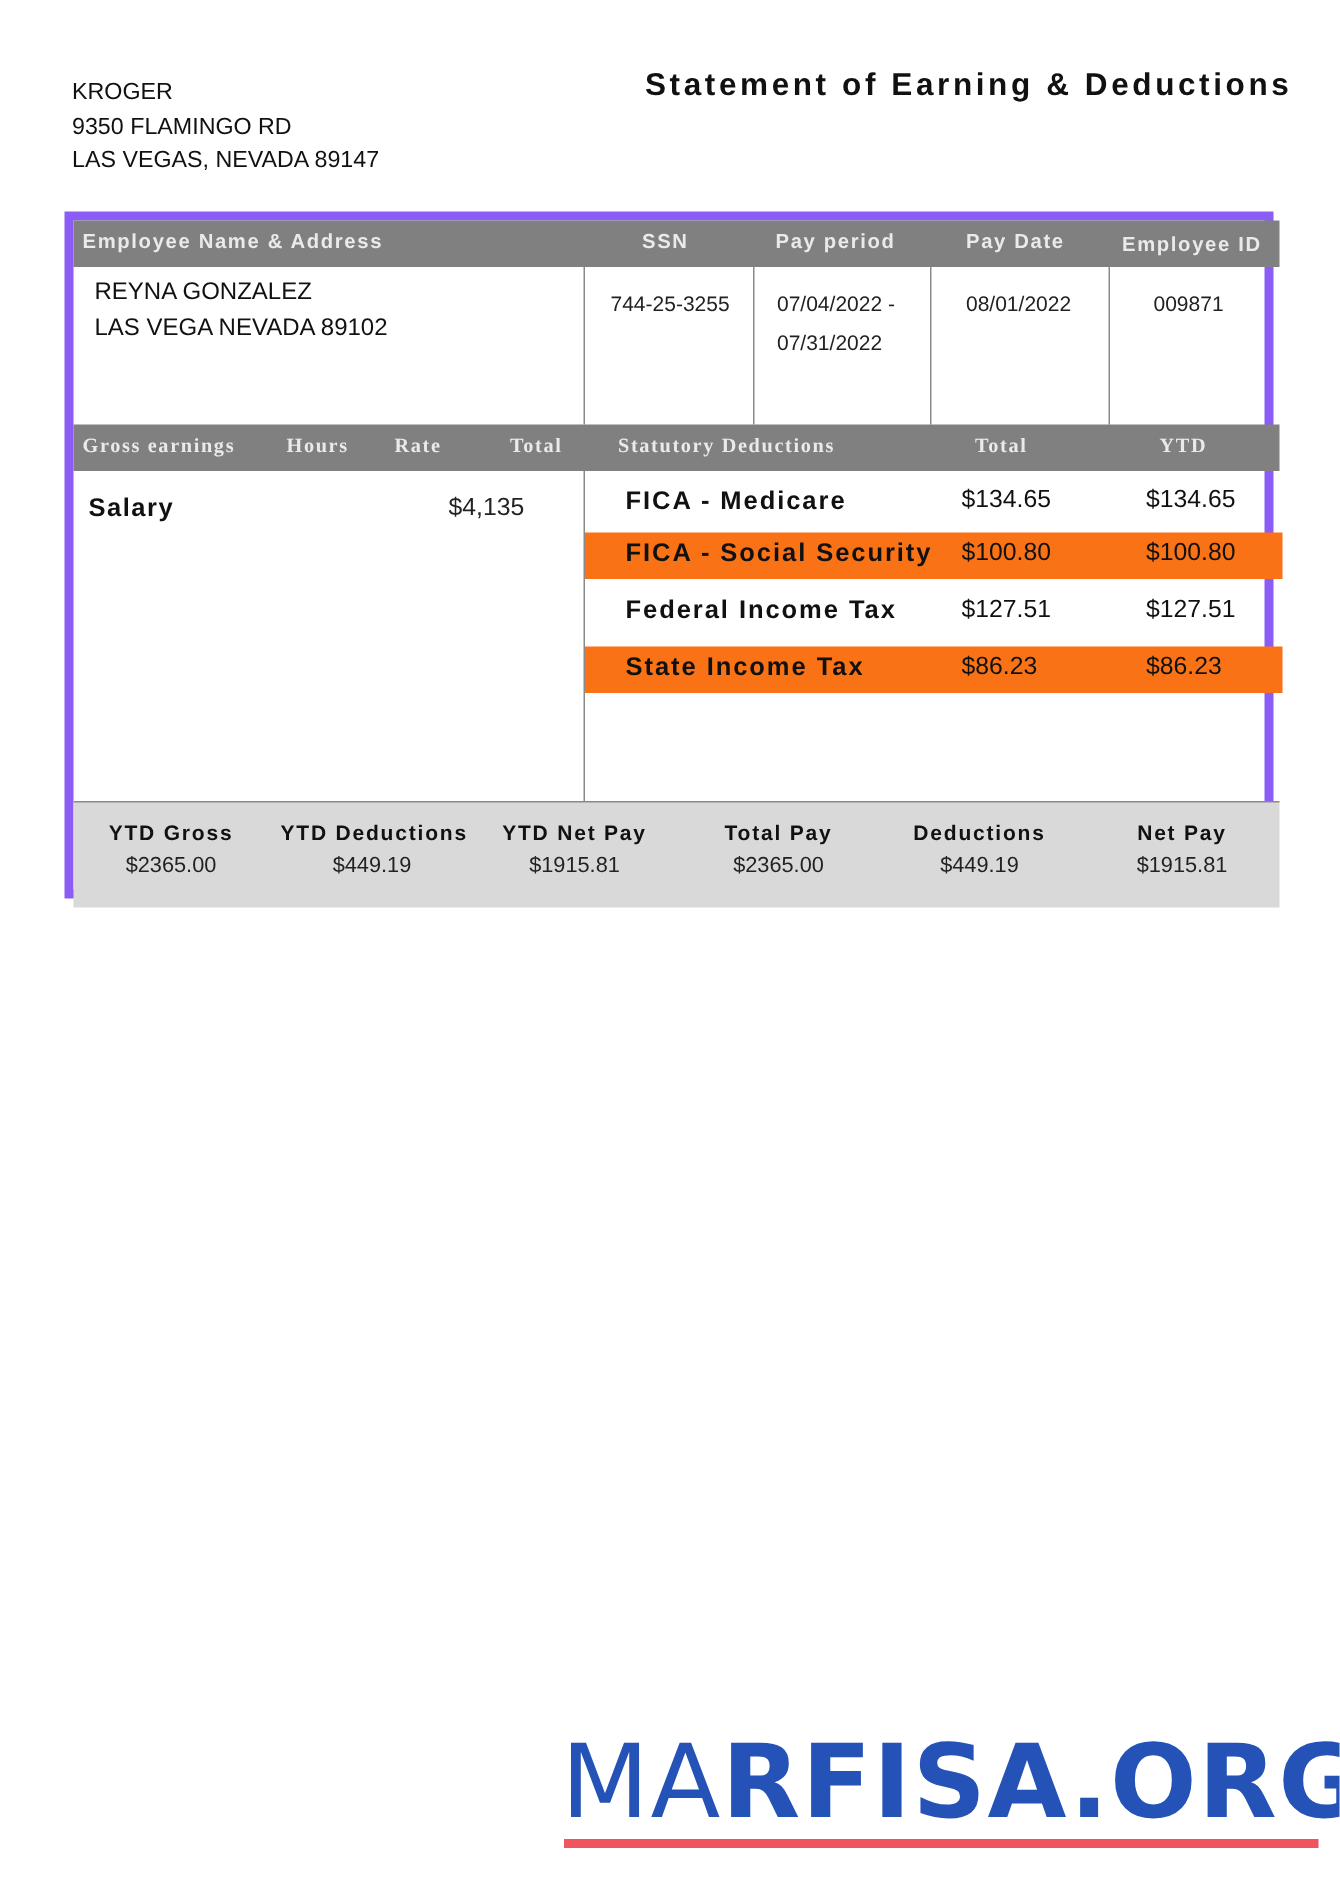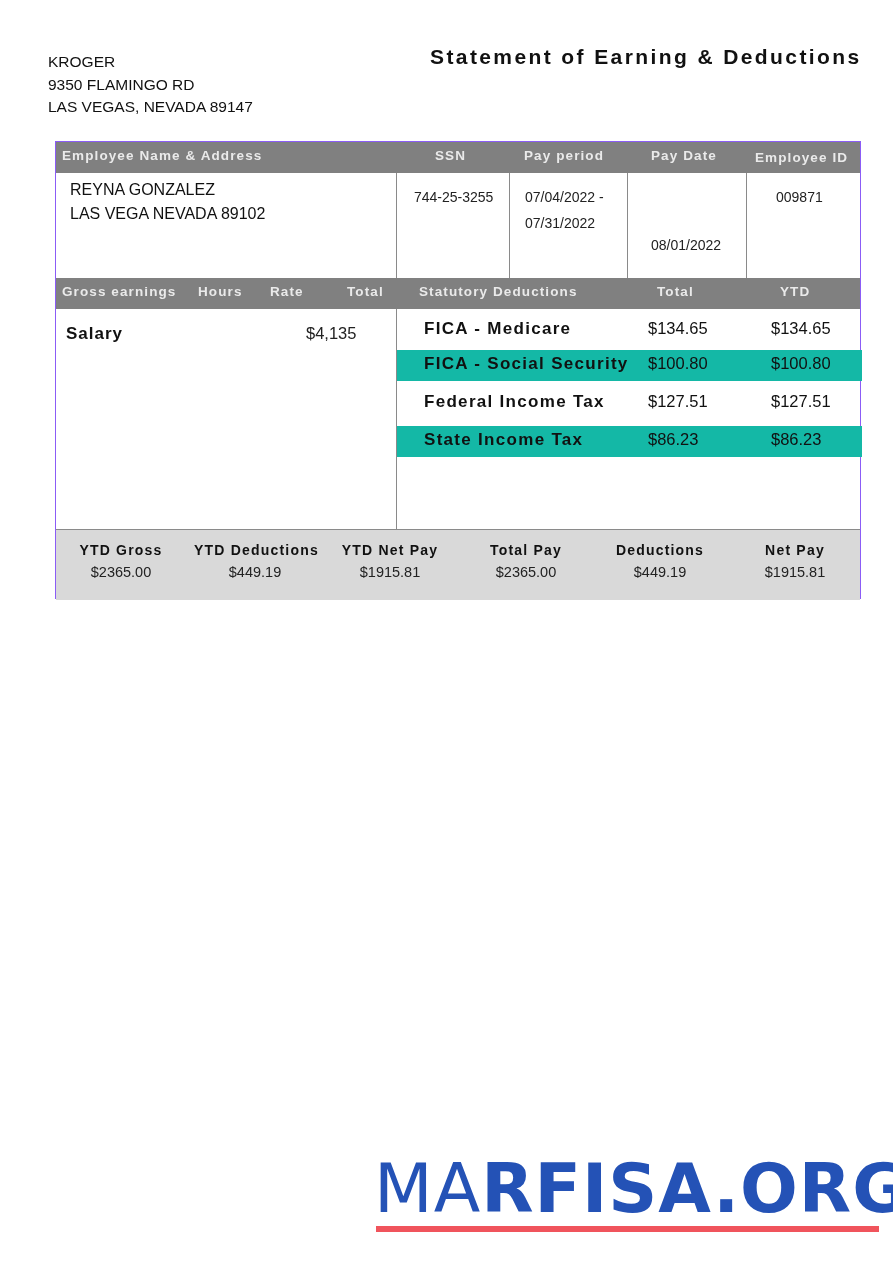--- a/index.html
+++ b/index.html
@@ -2,38 +2,38 @@
 <html><head>
 <meta charset="utf-8">
 <style>
   html, body { margin: 0; padding: 0; background: #ffffff; }
   body { width: 893px; height: 1263px; position: relative; font-family: "Liberation Sans", sans-serif; color: #111; overflow: hidden; }
 
   .company { position: absolute; left: 48px; top: 51px; font-size: 15.5px; line-height: 22.5px; color: #111; }
   .company div { white-space: nowrap; }
   .doc-title { position: absolute; left: 430px; top: 45px; font-size: 21px; font-weight: bold; letter-spacing: 2.4px; white-space: nowrap; color: #111; }
 
-  .stub { position: absolute; left: 55px; top: 141px; width: 806px; height: 458px; border: 1px solid #8b5cf6; box-sizing: border-box; }
+  .stub { position: absolute; left: 43px; top: 141px; width: 806px; height: 458px; border: 6px solid #8b5cf6; box-sizing: border-box; }
 
   .hdr { position: absolute; left: 0; height: 31px; width: 804px; background: #808080; }
   .hdr span { position: absolute; top: 0; line-height: 27px; color: #eaeaea; font-weight: bold; font-size: 13.5px; letter-spacing: 1.1px; white-space: nowrap; }
   .hdr1 { top: 0; }
-  .hdr2 { top: 136px; }
+  .hdr2 { top: 136px; font-family: Liberation Serif, serif; }
 
   .vline { position: absolute; width: 1px; background: #8a8a8a; }
 
   .cell { position: absolute; font-size: 14px; color: #222; }
   .emp-addr { left: 14px; top: 36px; font-size: 16px; line-height: 23.5px; color: #111; }
   .emp-addr div { white-space: nowrap; }
 
   .earn-label { position: absolute; left: 10px; top: 182px; font-size: 17px; font-weight: bold; letter-spacing: 1px; }
   .earn-total { position: absolute; left: 250px; top: 182px; font-size: 16.5px; color: #222; }
 
   .ded-row { position: absolute; left: 341px; width: 465px; height: 31px; }
-  .ded-row.shade { background: #14b8a6; }
+  .ded-row.shade { background: #f97316; }
   .ded-row .nm { position: absolute; left: 27px; top: 4px; font-size: 17px; font-weight: bold; letter-spacing: 1.3px; white-space: nowrap; }
   .ded-row .tot { position: absolute; left: 251px; top: 4px; font-size: 16.5px; }
   .ded-row .ytd { position: absolute; left: 374px; top: 4px; font-size: 16.5px; }
 
   .summary { position: absolute; left: 0; top: 387px; width: 804px; height: 70px; background: #d9d9d9; border-top: 1px solid #8a8a8a; }
   .sum-col { position: absolute; top: 12px; text-align: center; }
   .sum-col .lab { font-size: 14px; font-weight: bold; letter-spacing: 1.2px; white-space: nowrap; color: #111; }
   .sum-col .val { font-size: 14.5px; margin-top: 6px; color: #222; white-space: nowrap; }
 
   .logo { position: absolute; left: 374px; top: 1150px; width: 506px; }
@@ -68,21 +68,21 @@
   <div class="vline" style="left:571px; top:31px; height:105px;"></div>
   <div class="vline" style="left:690px; top:31px; height:105px;"></div>
 
   <div class="cell emp-addr">
     <div>REYNA GONZALEZ</div>
     <div>LAS VEGA NEVADA 89102</div>
   </div>
   <div class="cell" style="left:358px; top:47px;">744-25-3255</div>
   <div class="cell" style="left:469px; top:47px;">07/04/2022 -</div>
   <div class="cell" style="left:469px; top:73px;">07/31/2022</div>
-  <div class="cell" style="left:595px; top:47px;margin-top:48px;">08/01/2022</div>
+  <div class="cell" style="left:595px; top:47px;">08/01/2022</div>
   <div class="cell" style="left:720px; top:47px;">009871</div>
 
   <div class="hdr hdr2">
     <span style="left:6px;">Gross earnings</span>
     <span style="left:142px;">Hours</span>
     <span style="left:214px;">Rate</span>
     <span style="left:291px;">Total</span>
     <span style="left:363px;">Statutory Deductions</span>
     <span style="left:601px;">Total</span>
     <span style="left:724px;">YTD</span>

